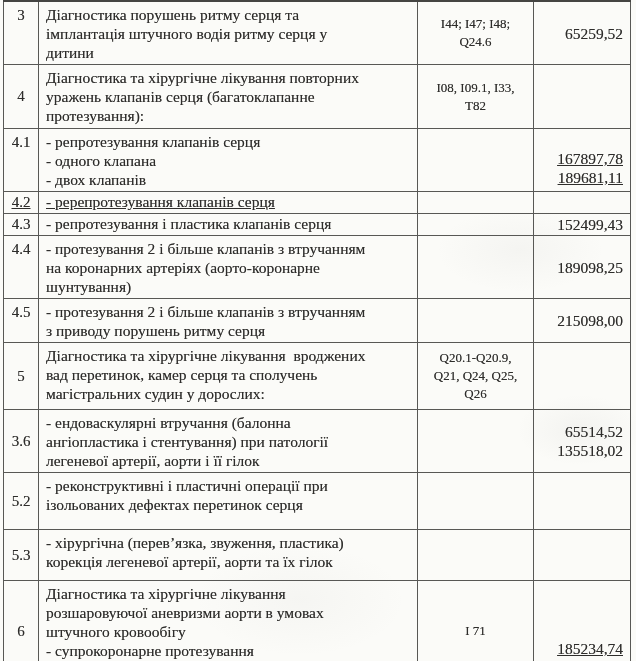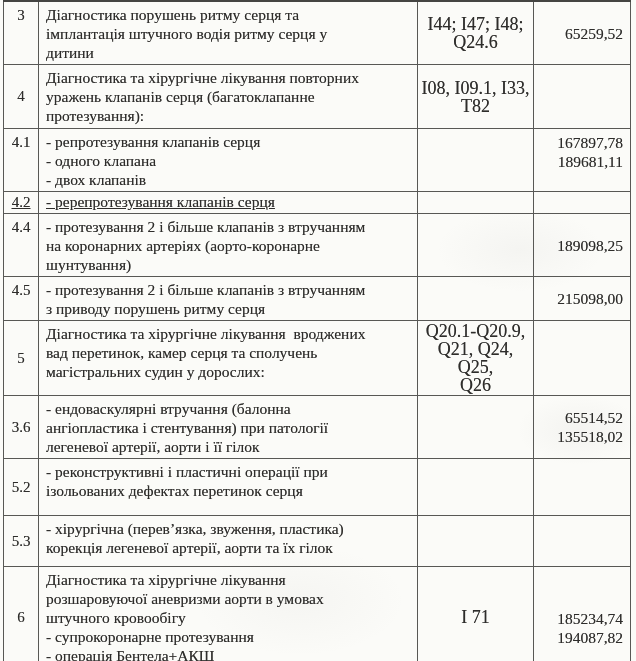--- a/index.html
+++ b/index.html
@@ -55,33 +55,33 @@
     text-align: left;
     padding: 3px 4px 2px 7px;
     font-size: 15.5px;
     line-height: 19px;
     margin-left: 36px;
   }
 
   td.code {
     vertical-align: middle;
     text-align: center;
-    font-size: 18px;
+    font-size: 13px;
     line-height: 18px;
     padding: 1px 2px;
   }
 
   td.price {
     vertical-align: middle;
     text-align: right;
     padding: 1px 7px 1px 2px;
     font-size: 15.5px;
     line-height: 19px;
   }
-  td.price.va-bottom { vertical-align: bottom; padding-bottom: 20px; }
+  td.price.va-bottom { vertical-align: bottom; padding-bottom: 4px; text-decoration: underline; }
 
   
   tr.r0  { height: 58px; }
   tr.r1  { height: 64px; }
   tr.r2  { height: 60px; }
   tr.r3  { height: 19px; text-decoration: underline; }
   tr.r4  { height: 21px; }
   tr.r5  { height: 55px; }
   tr.r6  { height: 43px; }
   tr.r7  { height: 67px; }
@@ -130,20 +130,26 @@
         <td class="code"></td>
         <td class="price va-bottom">167897,78
 189681,11</td>
       </tr>
       <tr class="r3">
         <td class="num">4.2</td>
         <td class="desc">- ререпротезування клапанів серця</td>
         <td class="code"></td>
         <td class="price"></td>
       </tr>
+      <tr class="r4">
+        <td class="num">4.3</td>
+        <td class="desc">- репротезування і пластика клапанів серця</td>
+        <td class="code"></td>
+        <td class="price">152499,43</td>
+      </tr>
       <tr class="r5">
         <td class="num va-top">4.4</td>
         <td class="desc">- протезування 2 і більше клапанів з втручанням
 на коронарних артеріях (аорто-коронарне
 шунтування)</td>
         <td class="code"></td>
         <td class="price">189098,25</td>
       </tr>
       <tr class="r6">
         <td class="num va-top">4.5</td>

